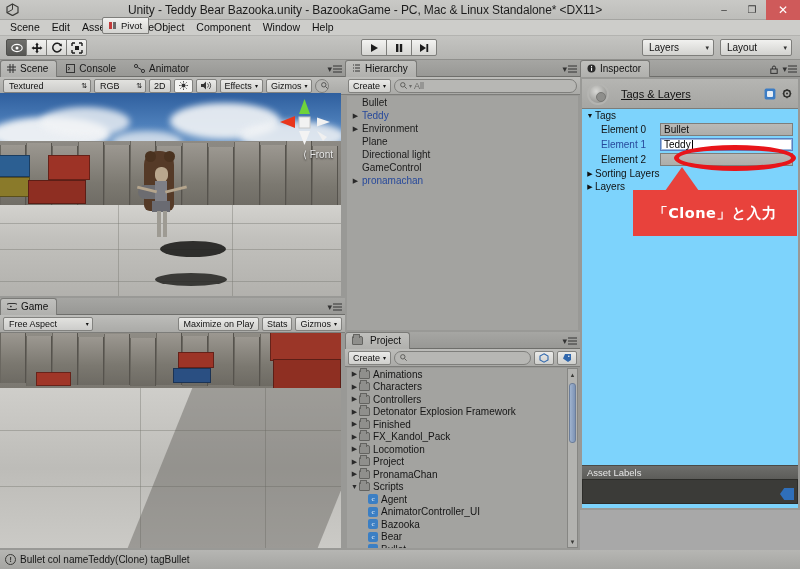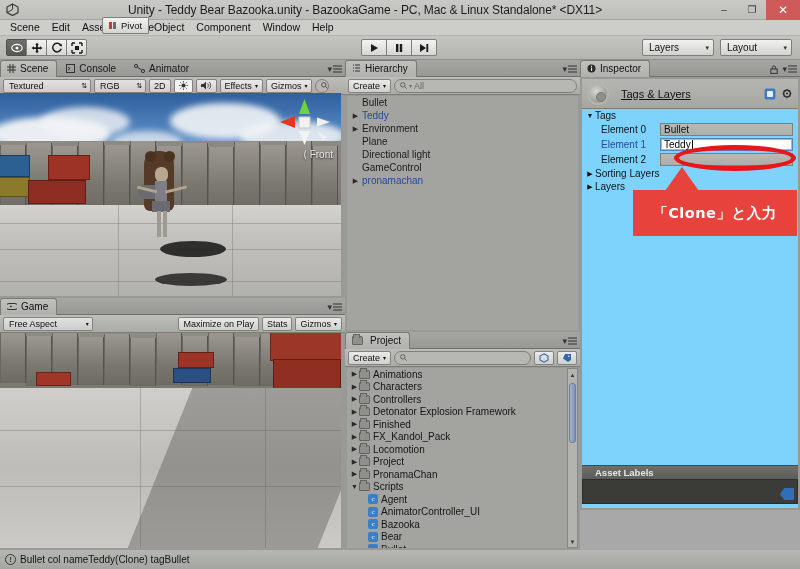--- a/index.html
+++ b/index.html
@@ -334,22 +334,22 @@
     color:#000;
   }
   .caret {
     display:inline-block; width:1px; height:9px; background:#000; margin-left:1px;
   }
   .asset-labels-bar {
     position:absolute; left:2px; bottom:31px; width:216px; height:14px;
     background: linear-gradient(#6e6e6b,#5c5c59);
     border-top:1px solid #4a4a47;
     font-size:9.5px; color:#e6e6e6;
-    display:flex; align-items:center; padding-left:13px;
-    font-weight:bold;
+    display:flex; align-items:center; padding-left:5px;
+    font-weight:normal;
   }
   .asset-labels-body {
     position:absolute; left:2px; bottom:6px; width:216px; height:25px;
     background:#3b3b38; border:1px solid #2c2c29;
     display:flex; align-items:flex-end; justify-content:flex-end;
     padding:3px;
   }
   .label-tag {
     width:14px;height:12px;background:#2f6fba;
     clip-path: polygon(30% 0, 100% 0, 100% 100%, 30% 100%, 0 50%);

